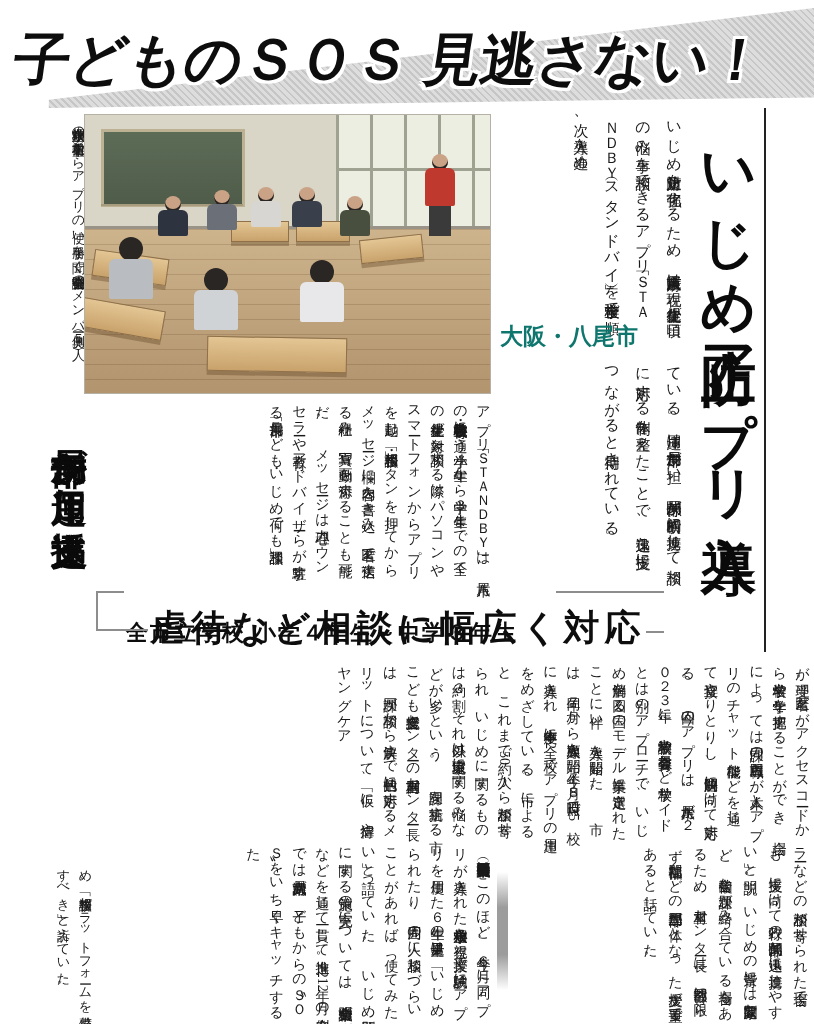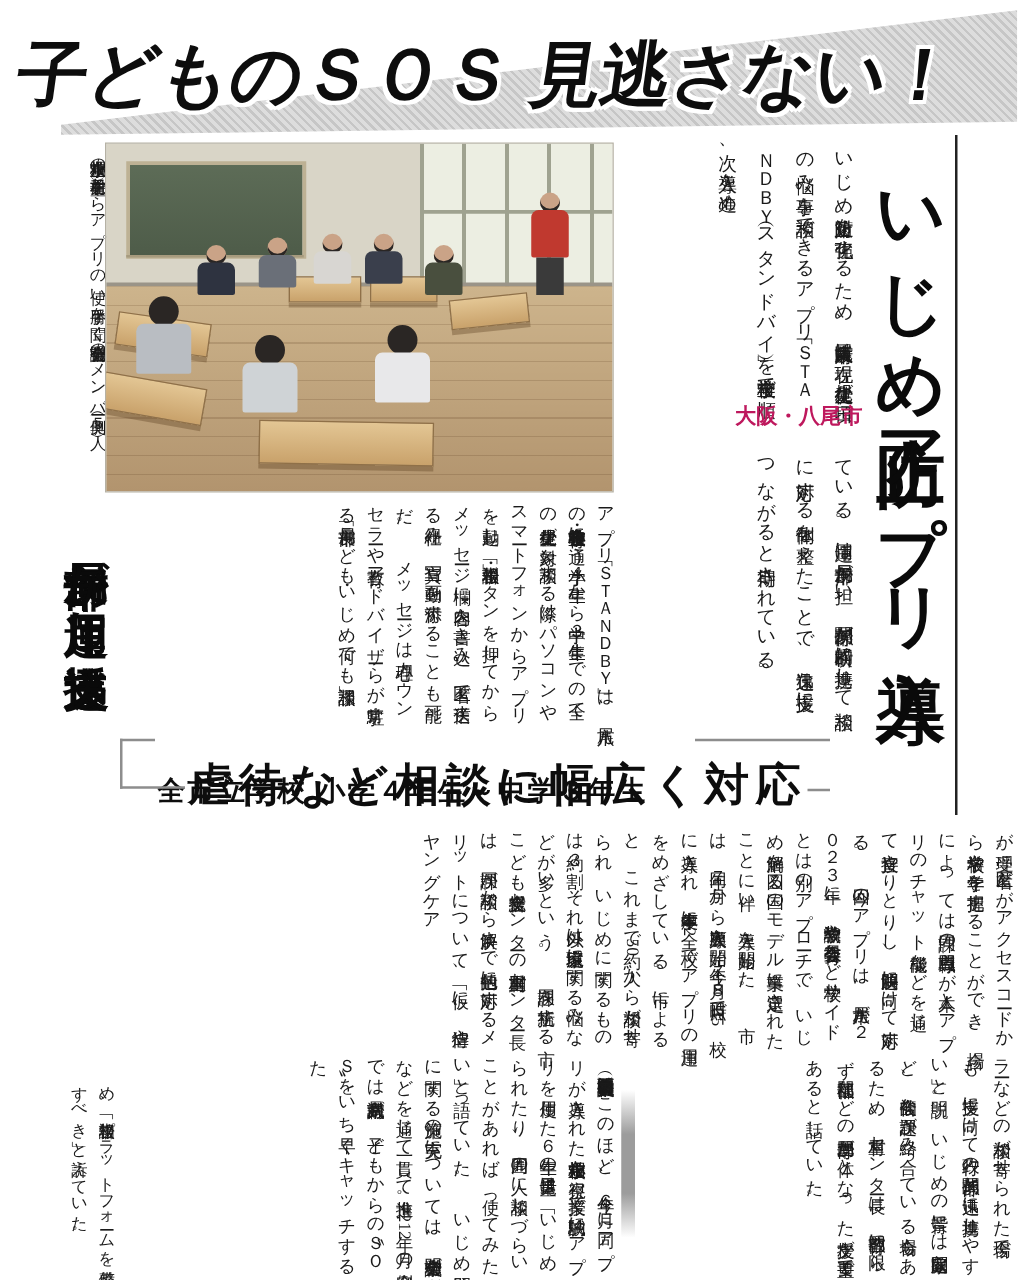--- a/index.html
+++ b/index.html
@@ -36,22 +36,22 @@
   .ph-person{position:absolute;}
   .ph-head{width:16px;height:16px;border-radius:50%;background:#caa387;margin:0 auto;
      box-shadow:0 -3px 0 #2a2624 inset;}
   .ph-torso{width:30px;height:26px;border-radius:6px 6px 2px 2px;margin:-2px auto 0;}
   .ph-student .ph-head{width:24px;height:24px;background:#2a2624;box-shadow:none;}
   .ph-student .ph-torso{width:44px;height:40px;}
   
   .photo-caption{left:30px;top:118px;width:58px;height:224px;font-size:13px;line-height:19px;
      font-family:"Liberation Sans",sans-serif;}
   .lead-1{left:497px;top:112px;width:192px;height:208px;font-size:15px;line-height:31px;}
-  .location-label{position:absolute;left:500px;top:321px;width:190px;text-align:right;
-     font-family:"Liberation Sans",sans-serif;font-weight:bold;font-size:17px;color:#be185d;}
+  .location-label{position:absolute;left:500px;top:321px;width:190px;text-align:left;
+     font-family:"Liberation Sans",sans-serif;font-weight:bold;font-size:23px;color:#0f766e;}
   .lead-2{left:497px;top:357px;width:192px;height:208px;font-size:15px;line-height:31px;}
   .main-headline{left:694px;top:118px;width:68px;height:560px;font-size:55px;line-height:66px;
      font-family:"Liberation Sans",sans-serif;font-weight:bold;color:#0a0a0a;}
   .headline-rule{position:absolute;left:764px;top:108px;width:2px;height:544px;background:#222;}
   .body-intro{left:99px;top:396px;width:396px;height:176px;font-size:14px;line-height:23px;}
   .kicker{position:absolute;left:126px;top:578px;font-family:"Liberation Sans",sans-serif;
      font-weight:bold;font-size:22px;letter-spacing:2px;color:#0d0d0d;white-space:nowrap;margin-top:40px;}
   .banner-title{position:absolute;left:150px;top:604px;font-family:"Liberation Serif",serif;
      font-weight:bold;font-size:36px;letter-spacing:5px;color:#0d0d0d;white-space:nowrap;}
   .bline{position:absolute;background:#8d8d8d;}

